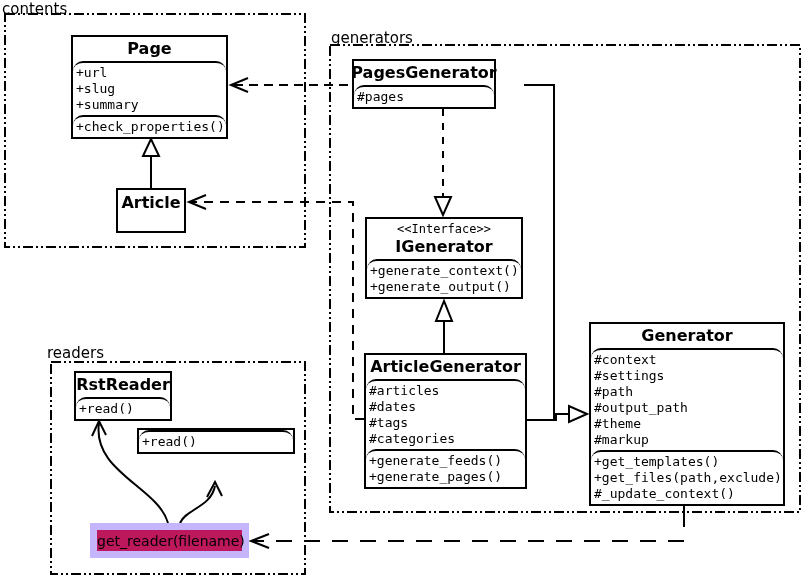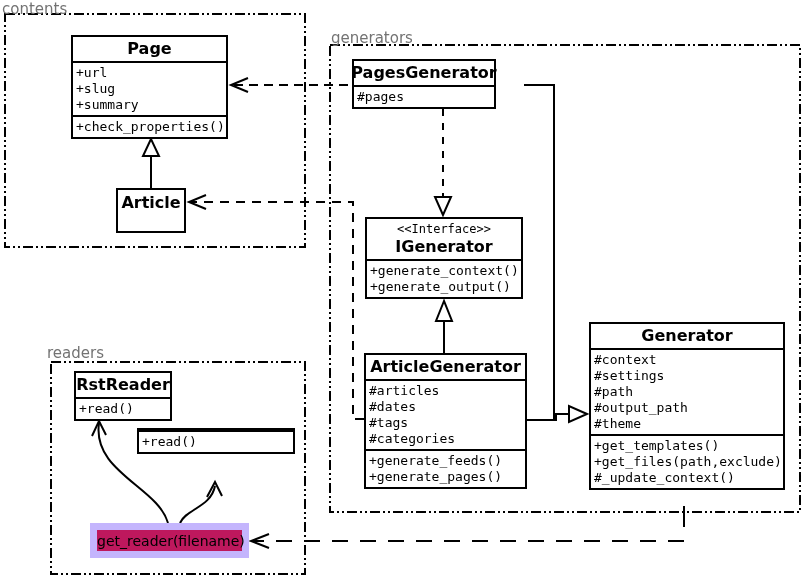--- a/index.html
+++ b/index.html
@@ -1,24 +1,24 @@
 <!DOCTYPE html>
 <html><head>
 <meta charset="utf-8">
 <style>
   html,body{margin:0;padding:0;background:#fff;}
   .canvas{position:relative;width:803px;height:579px;background:#ffffff;overflow:hidden;
           font-family:"DejaVu Sans",sans-serif;color:#000;}
   svg.overlay{position:absolute;left:0;top:0;width:803px;height:579px;}
-  .pkg-label{position:absolute;font:15px "DejaVu Sans",sans-serif;color:#737373;white-space:pre;}
+  .pkg-label{position:absolute;font:15px "DejaVu Sans",sans-serif;color:#000000;white-space:pre;}
   .cls{position:absolute;background:#fff;border:2px solid #000;box-sizing:border-box;}
   .cls-title{font:bold 16px "DejaVu Sans",sans-serif;text-align:left;
              display:flex;flex-direction:column;align-items:center;justify-content:center;line-height:20px;border-radius:7px;}
   .stereo{font:12px "DejaVu Sans Mono",monospace;font-weight:normal;line-height:16px;}
-  .sec{border-top:2px solid #000;padding:2px 3px;font:13px "DejaVu Sans Mono",monospace;}
+  .sec{border-top:2px solid #000;padding:2px 3px;font:13px "DejaVu Sans Mono",monospace;border-radius:10px;}
   .sec div{line-height:16px;white-space:pre;}
   .plainbox{position:absolute;background:#be185d;border:7px solid #c4b5fd;box-sizing:border-box;
             display:flex;align-items:center;justify-content:flex-start;
             font:14px "DejaVu Sans",sans-serif;}
 </style>
 </head>
 <body>
 
 <div class="canvas">
 
@@ -128,20 +128,21 @@
   </div>
 
   <div class="cls" style="left:589px;top:322px;width:196px;">
     <div class="cls-title" style="height:24px;">Generator</div>
     <div class="sec">
       <div>#context</div>
       <div>#settings</div>
       <div>#path</div>
       <div>#output_path</div>
       <div>#theme</div>
+      <div>#markup</div>
     </div>
     <div class="sec">
       <div>+get_templates()</div>
       <div>+get_files(path,exclude)</div>
       <div>#_update_context()</div>
     </div>
   </div>
 
   <div class="cls" style="left:74px;top:371px;width:98px;">
     <div class="cls-title" style="height:24px;">RstReader</div>

